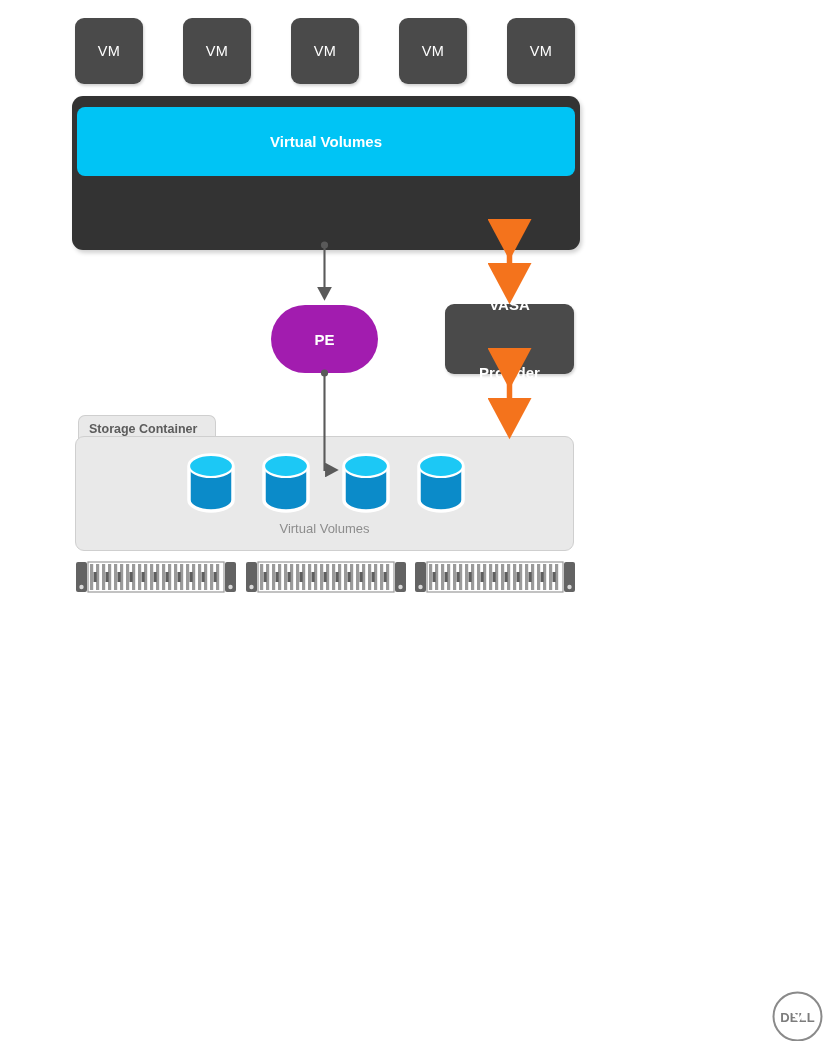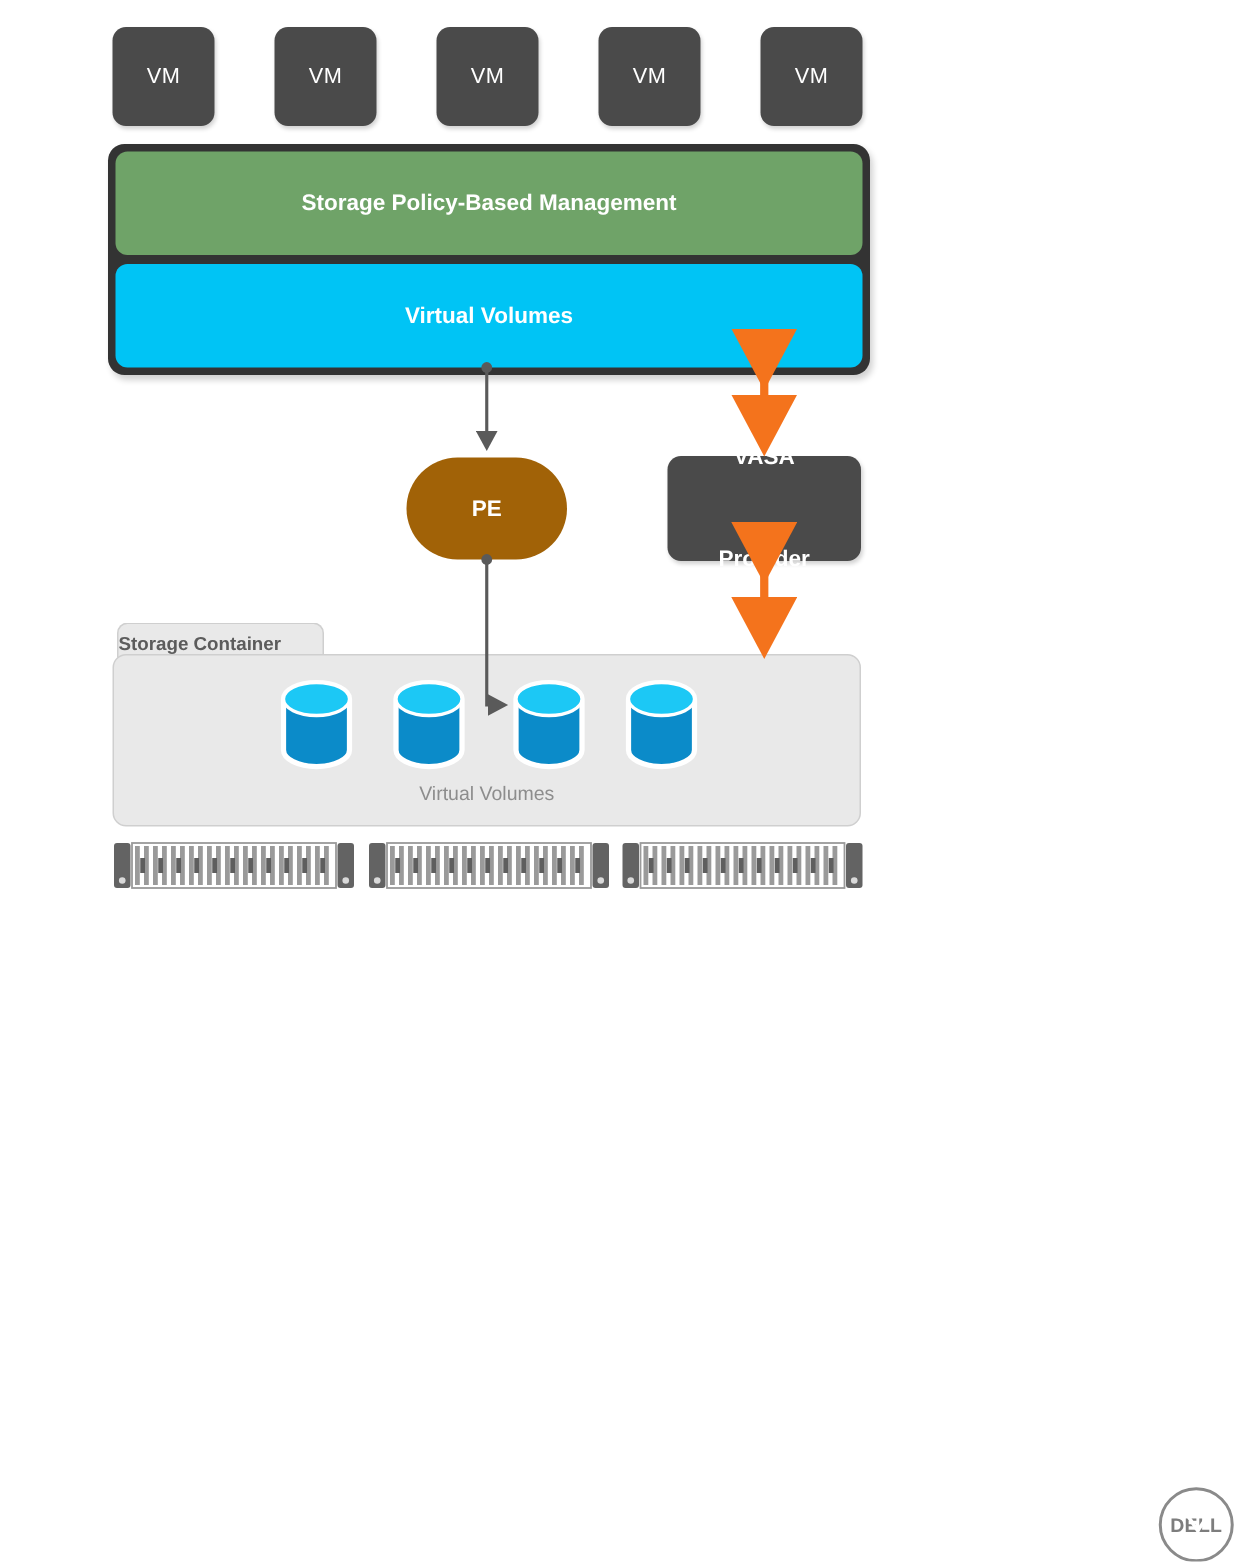--- a/index.html
+++ b/index.html
@@ -68,21 +68,21 @@
   .band-spbm { background: #6fa368; }
   .band-vvol { background: #00c4f5; margin-top: 6px; }
 
   
   .pe-node {
     position: absolute;
     left: 271px;
     top: 305px;
     width: 107px;
     height: 68px;
-    background: #a16207;
+    background: #a21caf;
     border-radius: 34px / 34px;
     display: flex;
     align-items: center;
     justify-content: center;
     color: #ffffff;
     font-size: 15px;
     font-weight: bold;
   }
 
   
@@ -124,20 +124,21 @@
     top: 415px;
     width: 138px;
     height: 26px;
     background: #e9e9e9;
     border: 1px solid #cfcfcf;
     border-bottom: none;
     border-radius: 7px 7px 0 0;
     box-sizing: border-box;
     display: flex;
     align-items: center;
+    padding-left: 10px;
     color: #5c5c5c;
     font-size: 12.5px;
     font-weight: bold;
   }
   .sc-caption {
     position: absolute;
     left: 0;
     top: 84px;
     width: 100%;
     text-align: center;
@@ -200,23 +201,20 @@
     </div>
   <div class="vm-box">
       <span>VM</span>
     </div>
   <div class="vm-box">
       <span>VM</span>
     </div>
 </div>
 
 <div class="stack-frame">
-  <div class="band band-spbm">
-    <span>Storage Policy-Based Management</span>
-  </div>
   <div class="band band-vvol">
     <span>Virtual Volumes</span>
   </div>
 </div>
 
 <div class="pe-node">
   <span>PE</span>
 </div>
 
 <div class="vasa-node">

